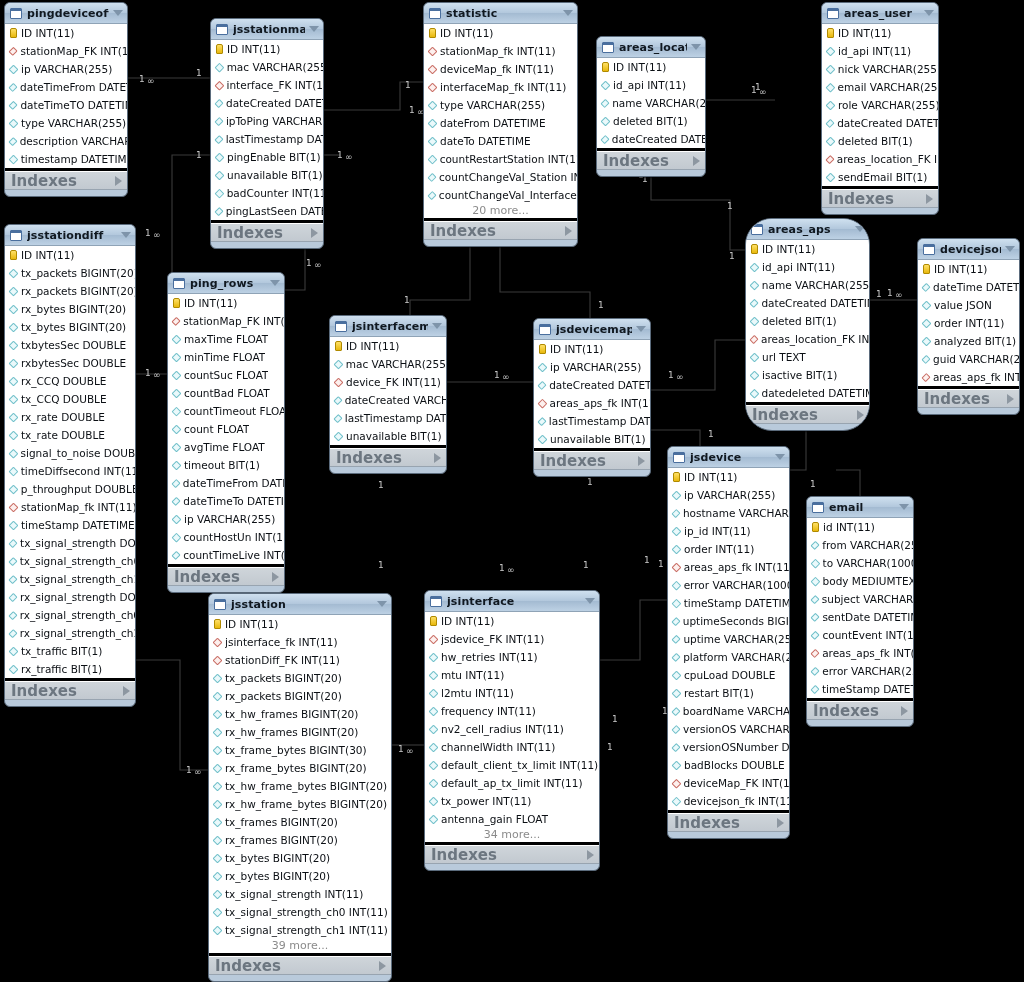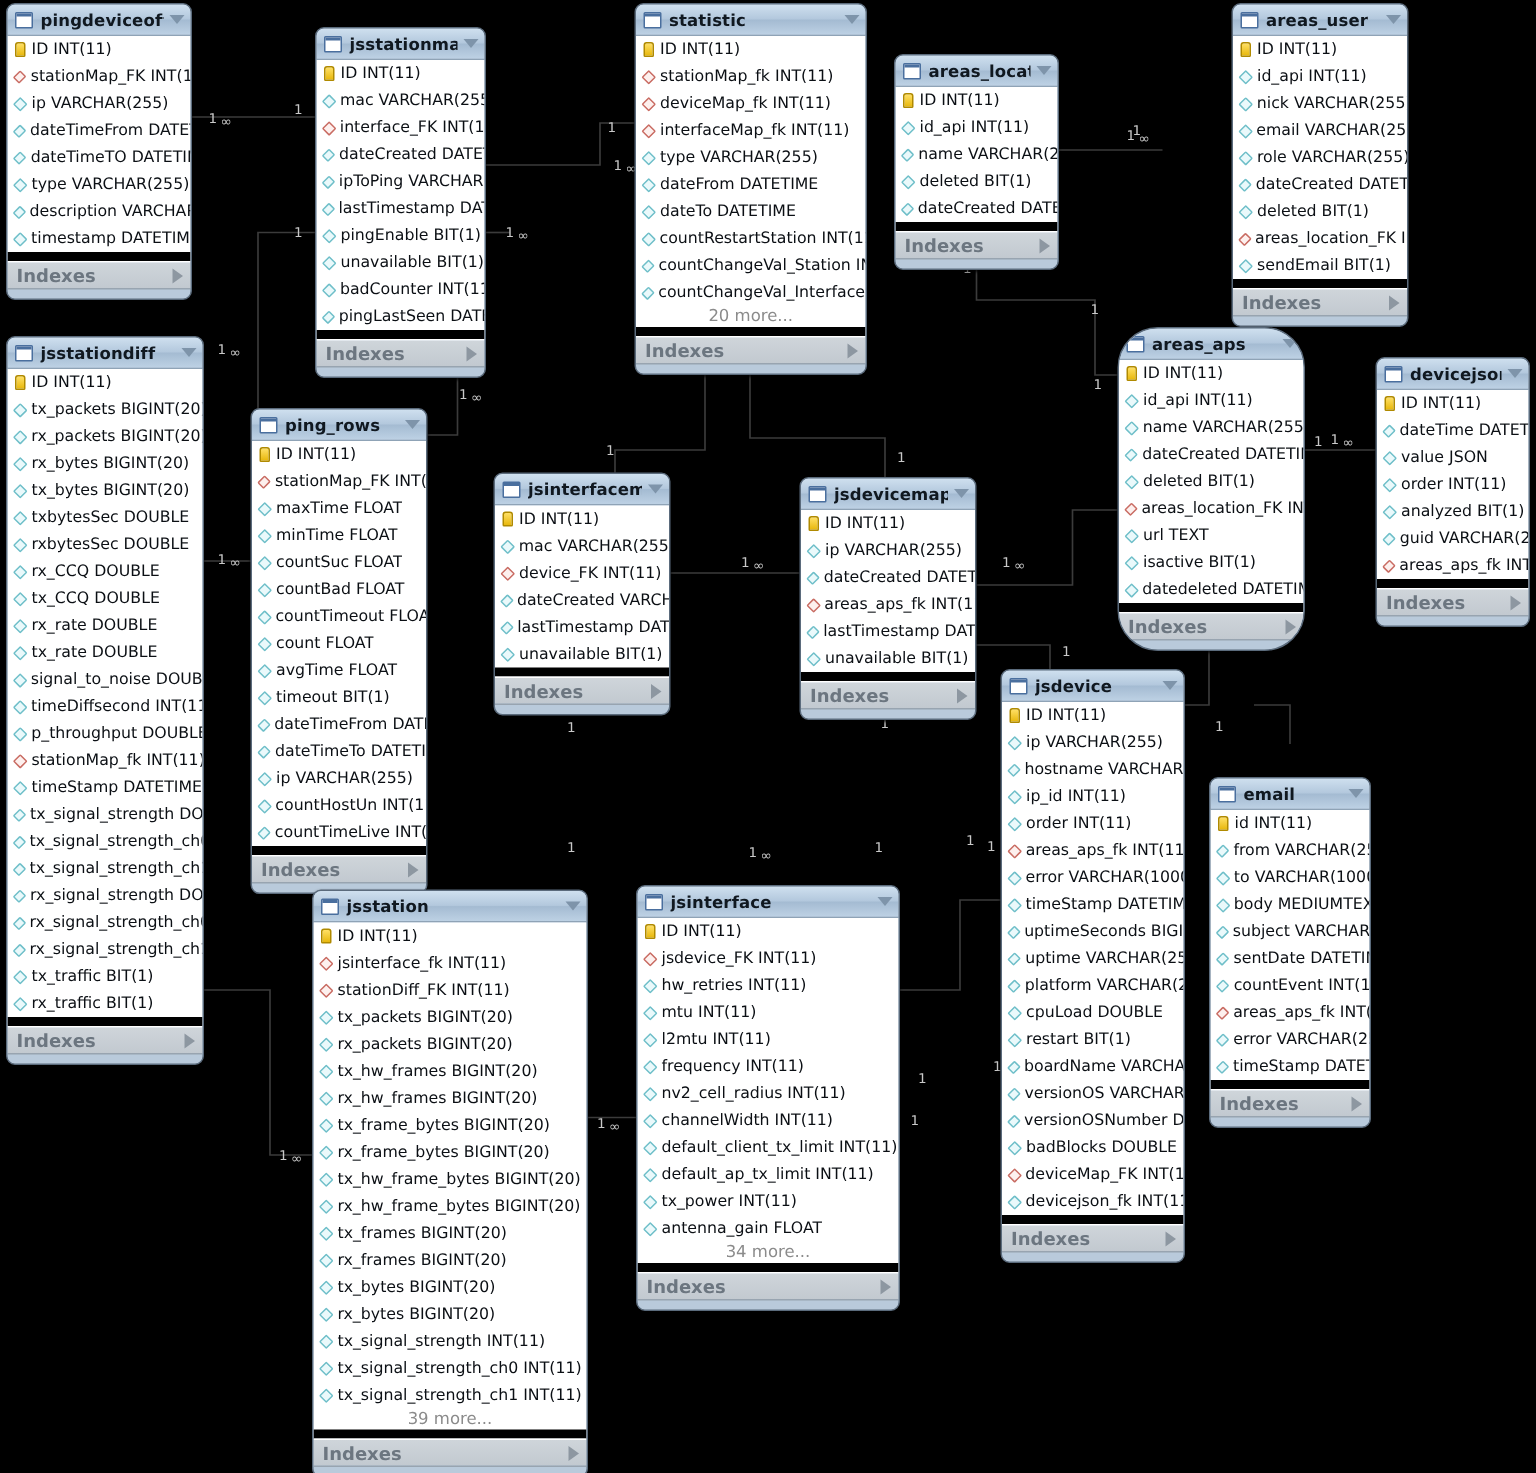--- a/index.html
+++ b/index.html
@@ -68,21 +68,21 @@
   .tbl-caret {
     flex: 0 0 auto;
     width: 0; height: 0;
     margin-left: 4px;
     border-left: 5px solid transparent;
     border-right: 5px solid transparent;
     border-top: 6px solid #7e94aa;
   }
   .tbl-body {
     background: #ffffff;
-    border-bottom: 6px solid #000000;
+    border-bottom: 3px solid #000000;
   }
   .col {
     display: flex;
     align-items: center;
     height: 18px;
     padding-left: 4px;
     white-space: nowrap;
     overflow: hidden;
   }
   
@@ -128,21 +128,21 @@
   .tbl-foot {
     height: 19px;
     display: flex;
     align-items: center;
     padding: 0 5px 0 6px;
     background: linear-gradient(to bottom,#cfd5da 0%, #c2c9d0 100%);
     border-top: 1px solid #ffffff;
     border-bottom: 1px solid #98a4b0;
   }
   .foot-label {
-    font-size: 12px;
+    font-size: 15px;
     font-weight: bold;
     color: #6c7680;
     flex: 1 1 auto;
   }
   .foot-caret {
     width: 0; height: 0;
     border-top: 5px solid transparent;
     border-bottom: 5px solid transparent;
     border-left: 7px solid #8d97a1;
   }
@@ -904,21 +904,21 @@
         <div class="col">
           <span class="ic-col"></span>
           <span class="col-text">devicejson_fk INT(11)</span>
         </div>
       </div>
       <div class="tbl-foot">
         <span class="foot-label">Indexes</span>
         <span class="foot-caret"></span>
       </div>
     </div>
-    <div class="tbl" style="left: 806px; top: 496px; width: 108px; margin-top: 22px;">
+    <div class="tbl" style="left: 806px; top: 496px; width: 108px;">
       <div class="tbl-head">
         <span class="tbl-icon"></span>
         <span class="tbl-title">email</span>
         <span class="tbl-caret"></span>
       </div>
       <div class="tbl-body">
         <div class="col">
           <span class="ic-pk"></span>
           <span class="col-text">id INT(11)</span>
         </div>
@@ -994,21 +994,21 @@
         <div class="col">
           <span class="ic-col"></span>
           <span class="col-text">tx_hw_frames BIGINT(20)</span>
         </div>
         <div class="col">
           <span class="ic-col"></span>
           <span class="col-text">rx_hw_frames BIGINT(20)</span>
         </div>
         <div class="col">
           <span class="ic-col"></span>
-          <span class="col-text">tx_frame_bytes BIGINT(20)</span>
+          <span class="col-text">tx_frame_bytes BIGINT(30)</span>
         </div>
         <div class="col">
           <span class="ic-col"></span>
           <span class="col-text">rx_frame_bytes BIGINT(20)</span>
         </div>
         <div class="col">
           <span class="ic-col"></span>
           <span class="col-text">tx_hw_frame_bytes BIGINT(20)</span>
         </div>
         <div class="col">

